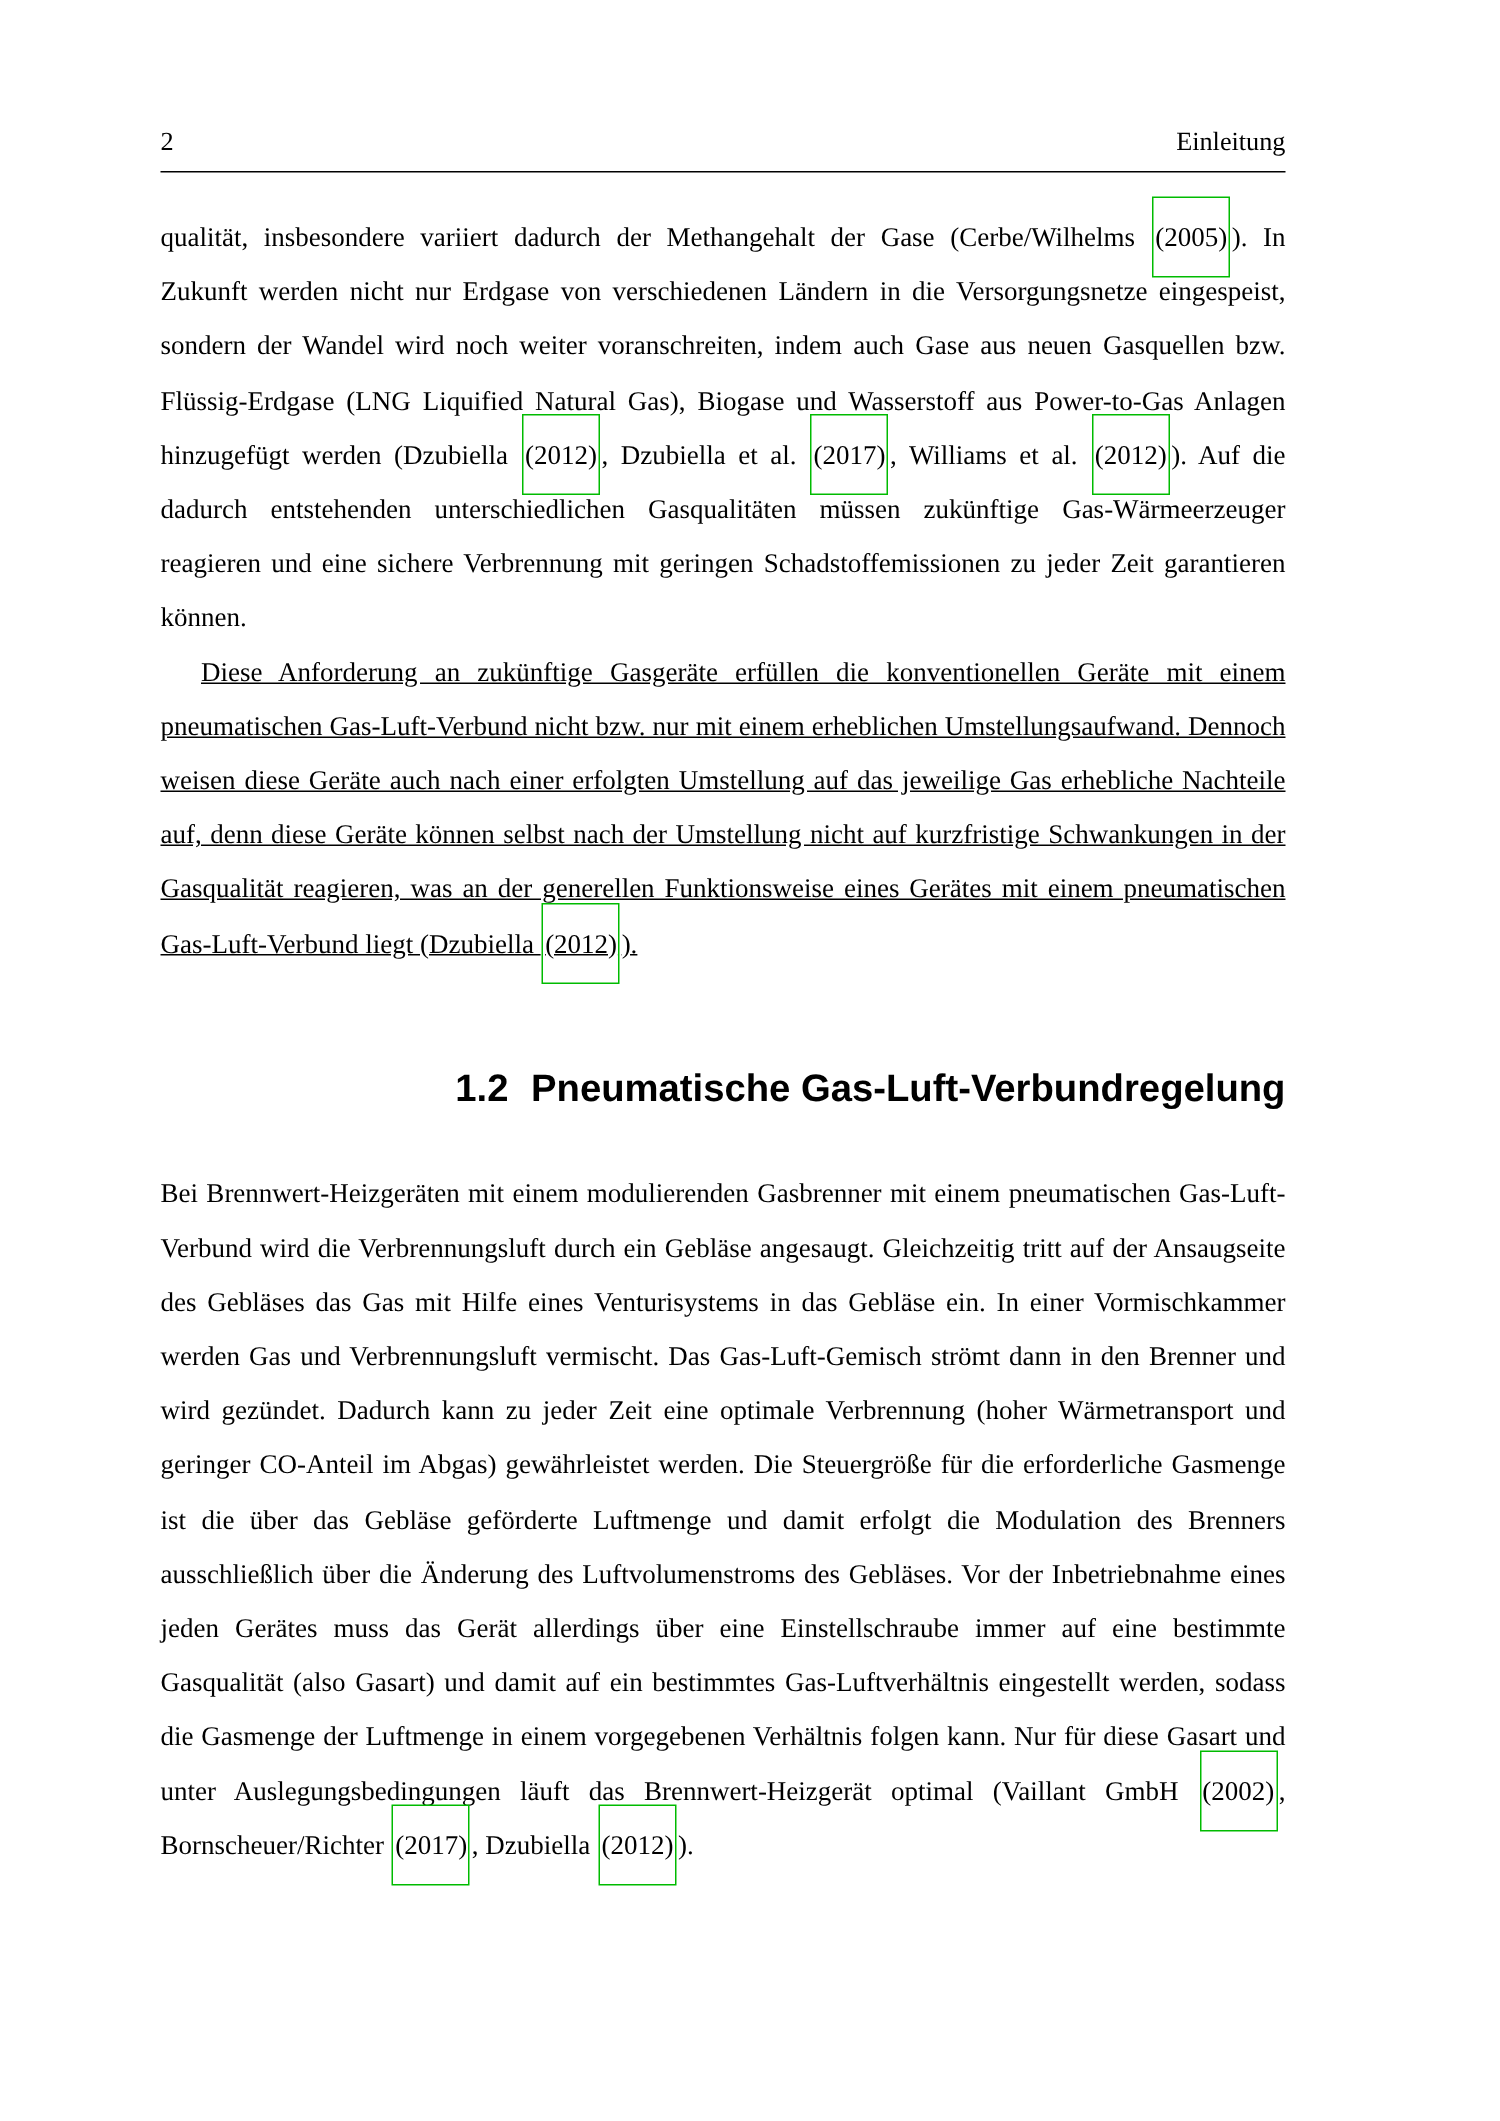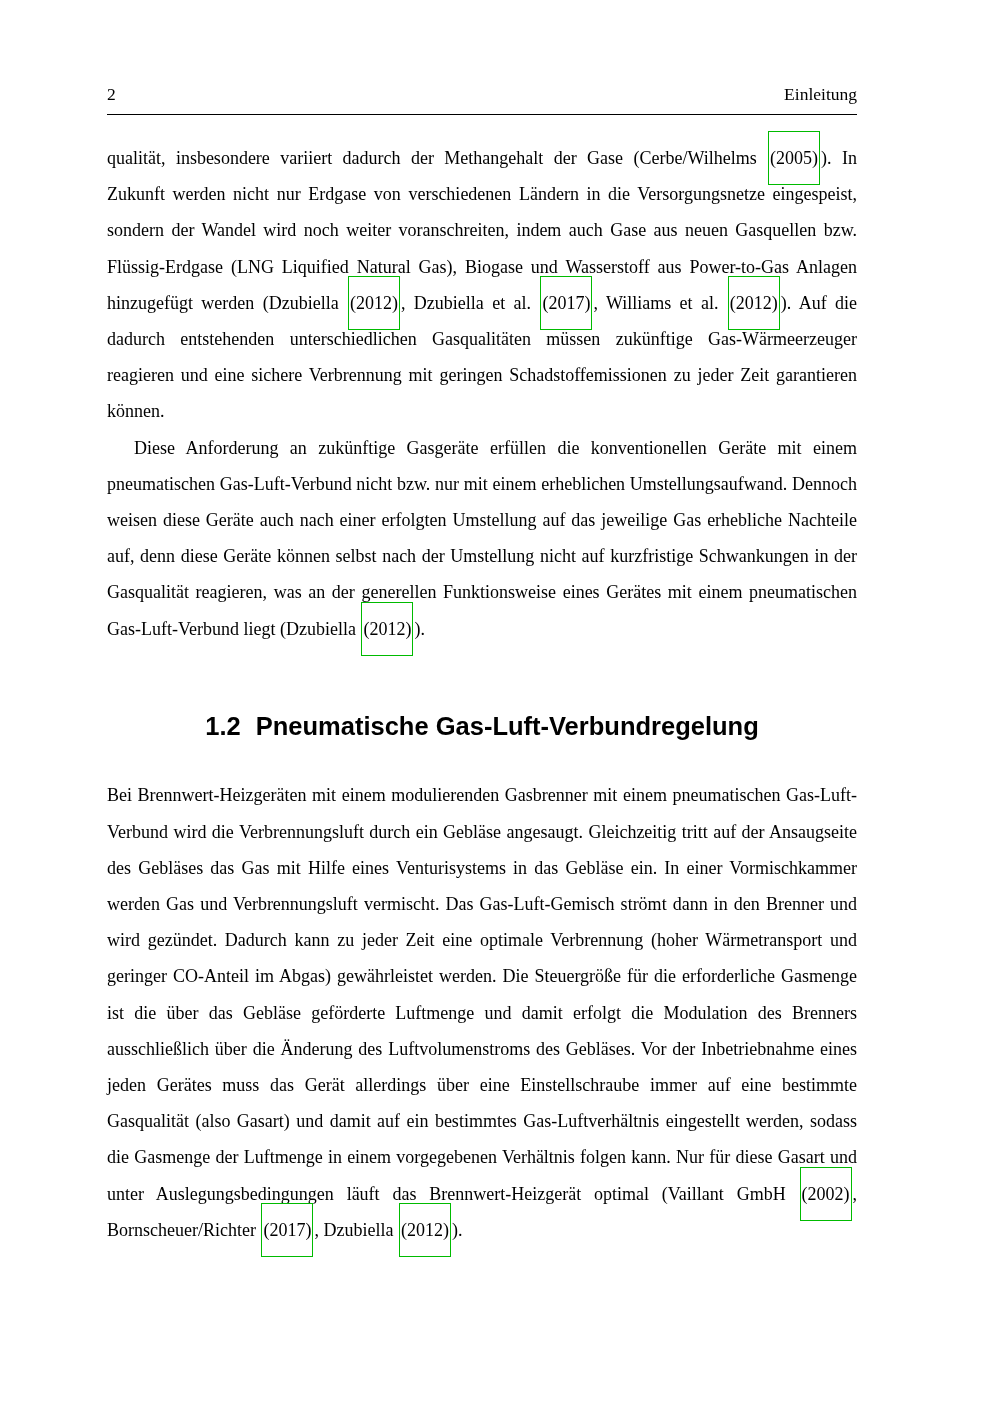--- a/index.html
+++ b/index.html
@@ -35,29 +35,30 @@
   }
   p.para{
     margin:0;
     text-align:justify;
   }
   p.para.first{
     margin-top:25px;
   }
   p.para.indent{
     text-indent:27px;
+    text-decoration:underline;
   }
   h2.section-heading{
     margin:64px 0 36px 0;
     font-family:"Liberation Sans", sans-serif;
     font-weight:bold;
     font-size:25.5px;
     line-height:1.2;
     color:var(--ink);
-    text-align:center;
+    text-align:right;
   }
   h2.section-heading .sec-num{
     display:inline-block;
     margin-right:15px;
   }
   .cite{
     display:inline;
     border:1px solid var(--cite-border);
     padding:16px 1px;
     margin:0 1px;

